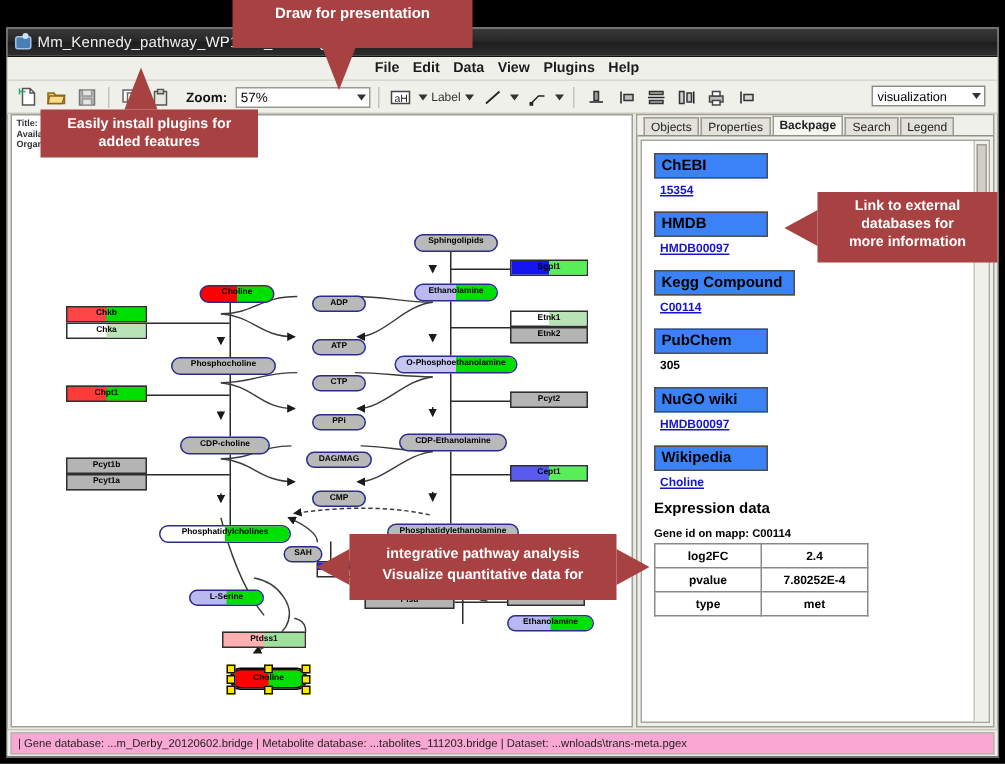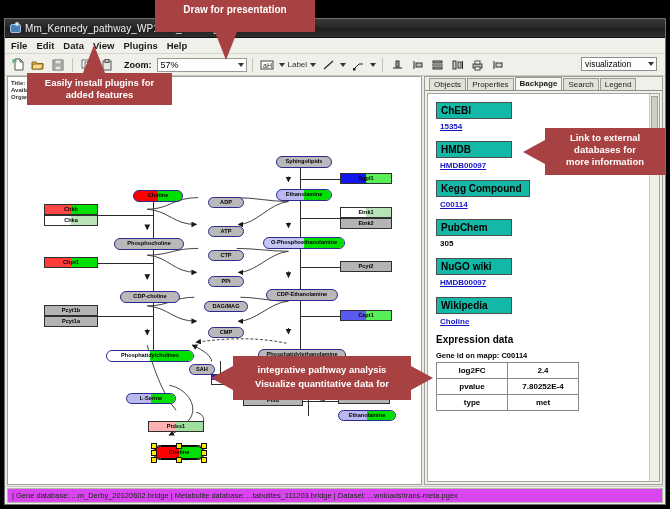--- a/index.html
+++ b/index.html
@@ -8,21 +8,21 @@
 
   
   .win{position:absolute;left:4px;top:18px;width:662px;height:487px;background:#e9e9e4;border:1px solid #6f6f6f;box-sizing:border-box;}
   .titlebar{position:relative;height:18px;background:linear-gradient(to bottom,#3a3a3a 0%,#262626 48%,#1d1d1d 52%,#2e2e2e 100%);
             border-bottom:1px solid #111;display:flex;align-items:center;padding-left:4px;}
   .titlebar .tb-ico{width:12px;height:12px;margin-right:4px;position:relative;flex:0 0 auto;}
   .titlebar .tb-ico:before{content:"";position:absolute;left:1px;top:2px;width:9px;height:7px;border:1px solid #9fc4e8;border-radius:2px;background:#4a7fb5;}
   .titlebar .tb-ico:after{content:"";position:absolute;left:6px;top:0px;width:4px;height:4px;background:#cfe2f5;border-radius:50%;}
   .titlebar .tb-title{color:#f2f2f2;font-size:10px;white-space:nowrap;letter-spacing:.1px;}
 
-  .menubar{height:15px;background:#f0f0ea;border-bottom:1px solid #d6d6cd;display:flex;align-items:center;padding-left:6px;gap:9px;}
+  .menubar{height:15px;background:#f0f0ea;border-bottom:1px solid #d6d6cd;display:flex;align-items:center;padding-left:6px;gap:9px;justify-content:center;}
   .menubar span{font-size:9.5px;color:#1b1b1b;font-weight:bold;}
 
   .toolbar{height:21px;background:#f0f0ea;border-bottom:1px solid #c9c9c0;display:flex;align-items:center;padding:0 4px;gap:2px;position:relative;}
   .tbtn{width:16px;height:16px;display:inline-flex;align-items:center;justify-content:center;border:1px solid transparent;}
   .tsep{width:1px;height:14px;background:#c3c3b9;margin:0 3px;}
   .zlabel{font-size:9px;color:#111;margin-left:6px;margin-right:3px;font-weight:bold;}
   .zoombox{width:90px;height:14px;background:#fff;border:1px solid #9a9a92;font-size:9px;display:flex;align-items:center;padding-left:3px;box-sizing:border-box;position:relative;}
   .zoombox .arr{position:absolute;right:2px;top:4px;width:0;height:0;border-left:3px solid transparent;border-right:3px solid transparent;border-top:4px solid #333;}
   .smallarr{width:0;height:0;border-left:3px solid transparent;border-right:3px solid transparent;border-top:4px solid #333;margin:0 1px;}
   .tl{font-size:8px;color:#333;}
@@ -32,33 +32,33 @@
 
   .body{position:absolute;left:0;top:55px;right:0;bottom:17px;display:flex;}
   .canvaswrap{position:relative;flex:1 1 auto;background:#fff;border:1px solid #9f9f97;margin:2px 1px 2px 2px;overflow:hidden;}
   .rightpanel{width:237px;flex:0 0 auto;background:#f0f0ea;margin:2px 2px 2px 1px;border:1px solid #9f9f97;position:relative;display:flex;flex-direction:column;}
 
   .tabs{display:flex;height:13px;align-items:flex-end;padding-left:4px;background:#f0f0ea;border-bottom:1px solid #8f8f87;}
   .tab{font-size:8px;padding:1px 4px;border:1px solid #9a9a92;border-bottom:none;background:#e2e2da;margin-right:1px;color:#222;}
   .tab.active{background:#f7f7f2;font-weight:bold;padding-bottom:2px;}
 
   .bp{flex:1 1 auto;background:#fff;margin:2px;border:1px solid #a6a69e;position:relative;overflow:hidden;padding:6px 8px;box-sizing:border-box;}
-  .dbhead{display:inline-block;border:1px solid #4d4d4d;background:#14b8a6;font-size:10px;font-weight:bold;padding:2px 7px 2px 4px;color:#000;min-width:76px;box-sizing:border-box;}
+  .dbhead{display:inline-block;border:1px solid #4d4d4d;background:#3b82f6;font-size:10px;font-weight:bold;padding:2px 7px 2px 4px;color:#000;min-width:76px;box-sizing:border-box;}
   .dblink{font-size:8px;color:#1414c8;text-decoration:underline;margin:3px 0 0 4px;display:block;font-weight:bold;}
   .dbplain{font-size:8px;color:#000;margin:3px 0 0 4px;display:block;font-weight:bold;}
   .dbgroup{margin-bottom:8px;}
   .exphead{font-size:10px;font-weight:bold;margin:2px 0 6px 0;}
   .geneid{font-size:7.5px;font-weight:bold;margin-bottom:2px;}
   table.expr{border-collapse:collapse;font-size:8px;}
   table.expr td{border:1px solid #8a8a8a;padding:2px 4px;text-align:center;font-weight:bold;color:#000;height:11px;}
   table.expr td.k{width:62px;}
   table.expr td.v{width:62px;}
 
   .statusbar{position:absolute;left:0;right:0;bottom:0;height:17px;background:#f0f0ea;border-top:1px solid #c9c9c0;display:flex;align-items:center;}
-  .statusinner{margin:1px 2px;flex:1 1 auto;height:13px;border:1px solid #b6b6ad;background:#d946ef;display:flex;align-items:center;padding-left:4px;font-size:7.5px;color:#222;}
+  .statusinner{margin:1px 2px;flex:1 1 auto;height:13px;border:1px solid #b6b6ad;background:#f9a8d4;display:flex;align-items:center;padding-left:4px;font-size:7.5px;color:#222;}
 
   
   .infoL{position:absolute;left:3px;top:3px;font-size:6px;line-height:7px;color:#333;font-weight:bold;}
 
   
   .node{position:absolute;box-sizing:border-box;display:flex;align-items:center;justify-content:center;
         font-size:5.6px;font-weight:bold;color:#000;text-align:center;line-height:1;}
   .meta{border:1px solid #2b2b8f;border-radius:9px;background:#b9b9b9;}
   .gene{border:1px solid #2f2f2f;background:#b4b4b4;}
   .sel{outline:1px solid #000;}

